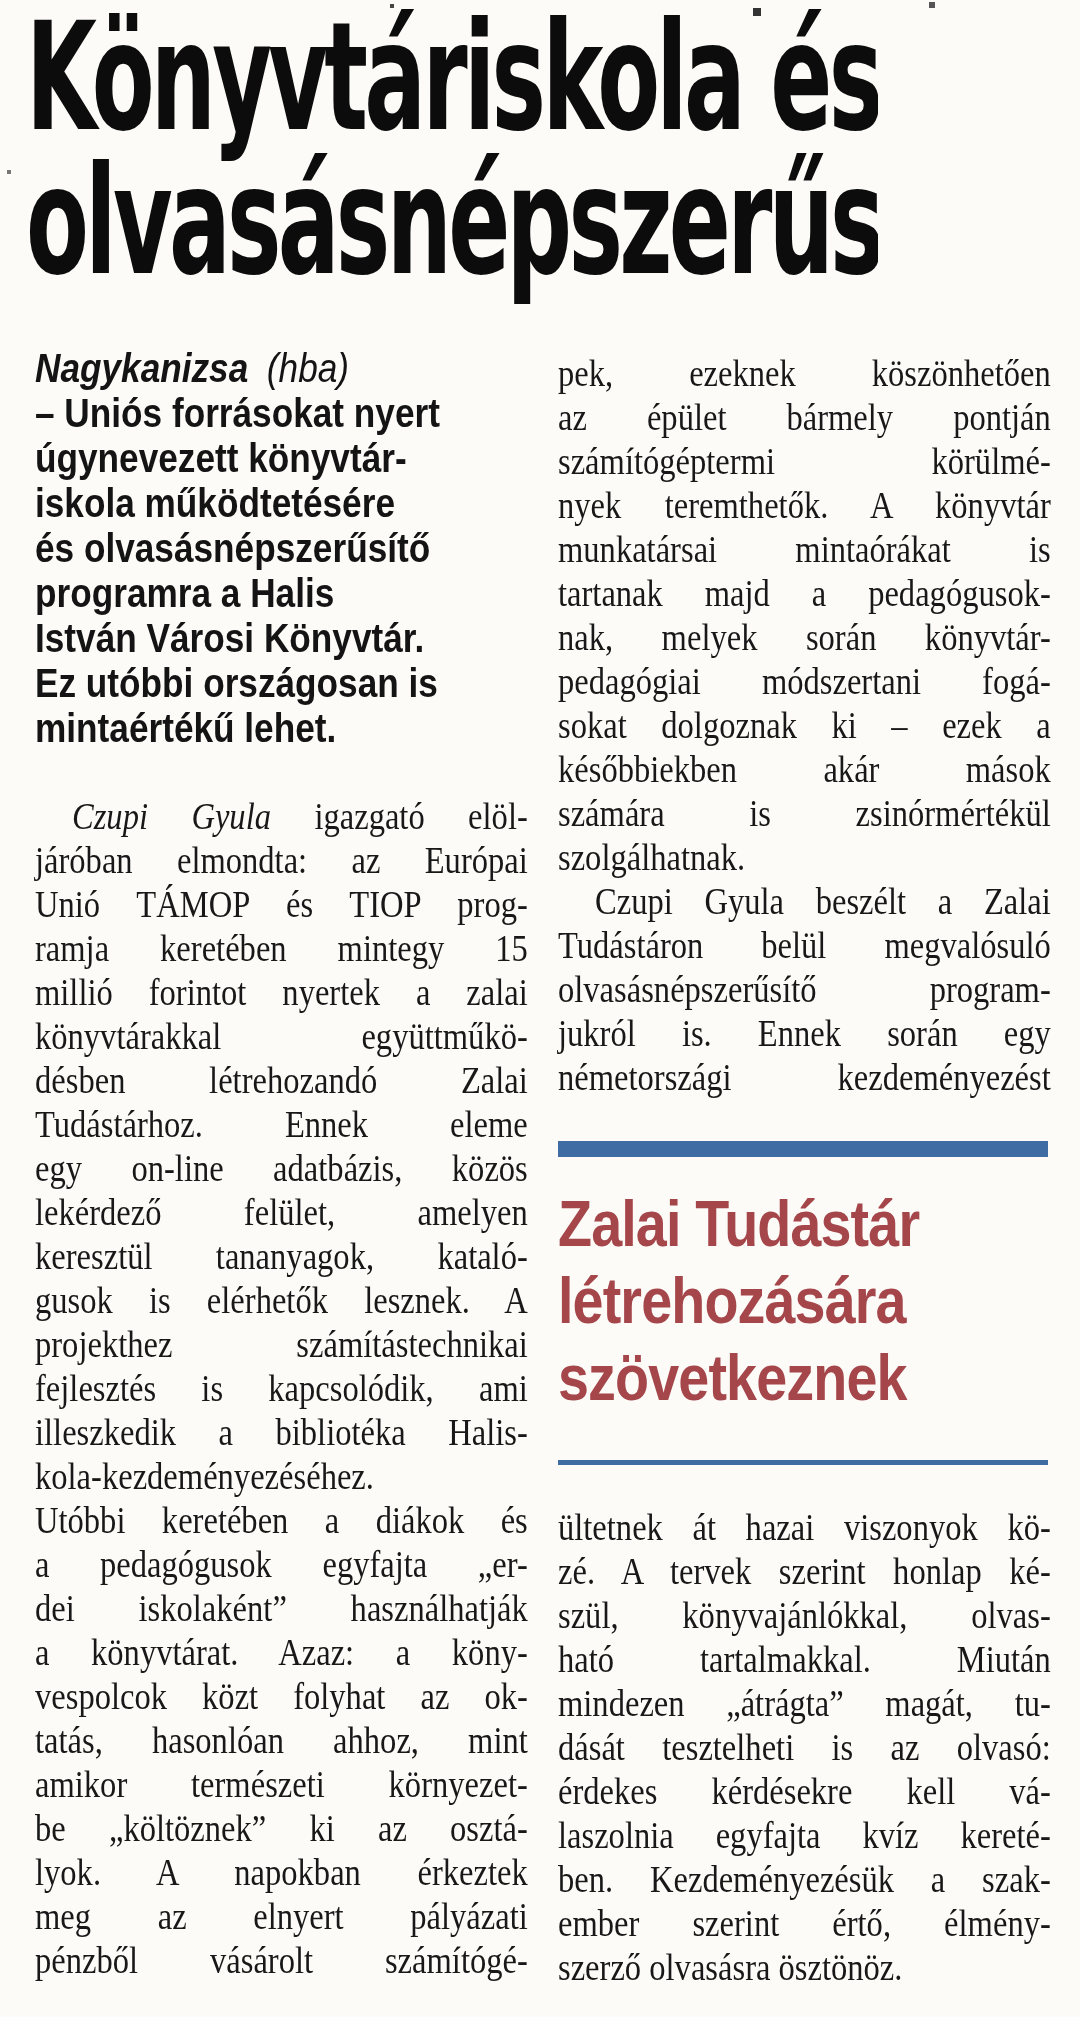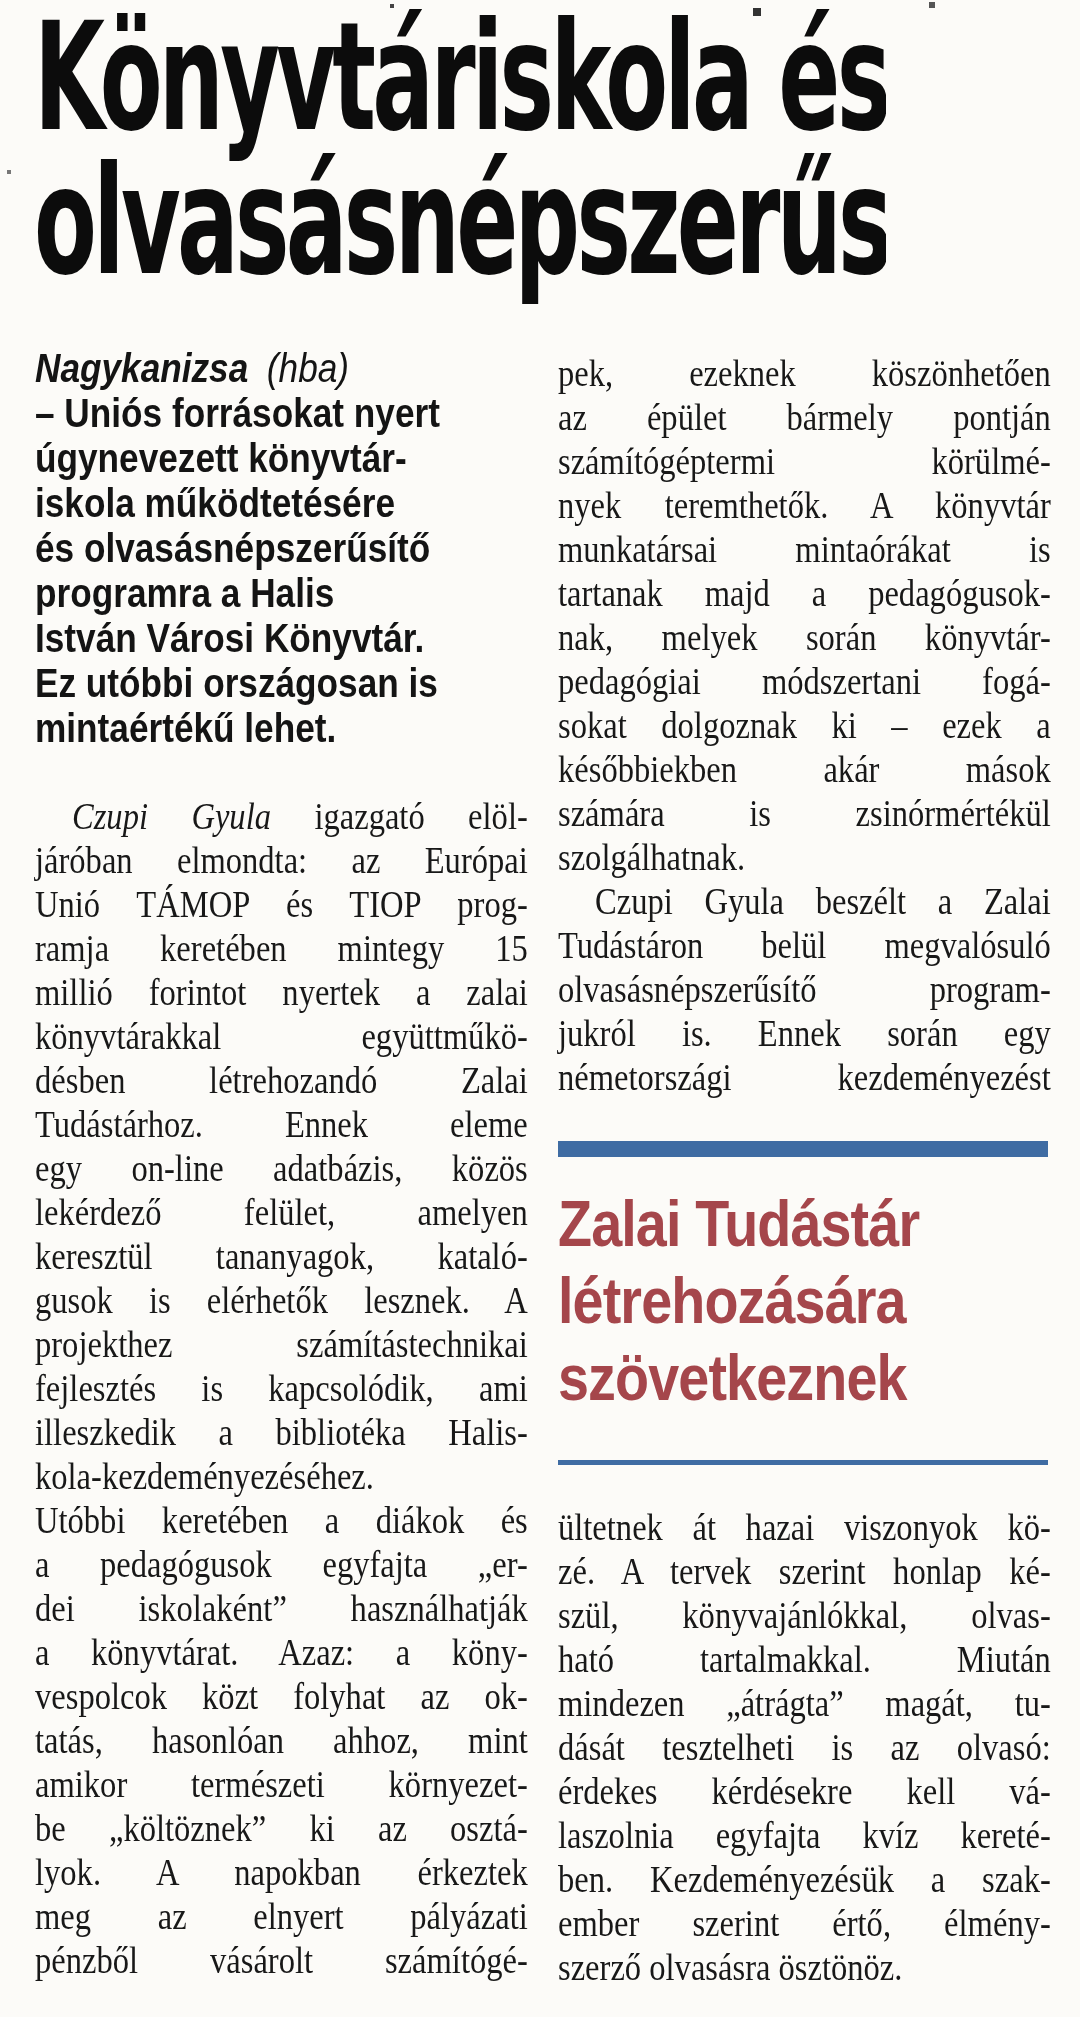--- a/index.html
+++ b/index.html
@@ -3,21 +3,21 @@
 <meta charset="utf-8">
 <style>
   html,body{margin:0;padding:0;}
   body{
     width:1080px;height:2017px;position:relative;overflow:hidden;
     background:#fcfbf8;
     font-family:"Liberation Serif", serif;
     color:#1a1a1a;
   }
   
-  .headline{position:absolute;left:8px;top:0;width:878px;height:320px;overflow:hidden;}
+  .headline{position:absolute;left:0;top:0;width:878px;height:320px;overflow:hidden;}
   .headline .hl{
     position:absolute;left:26px;white-space:nowrap;
     font-family:"DejaVu Sans", sans-serif;font-weight:700;
     font-size:150px;line-height:150px;letter-spacing:-6px;color:#0c0c0c;
     transform:scaleX(0.61);transform-origin:0 0;
   }
   .hl1{top:2px;}
   .hl2{top:146px;}
   
   .block{position:absolute;transform-origin:0 0;}

